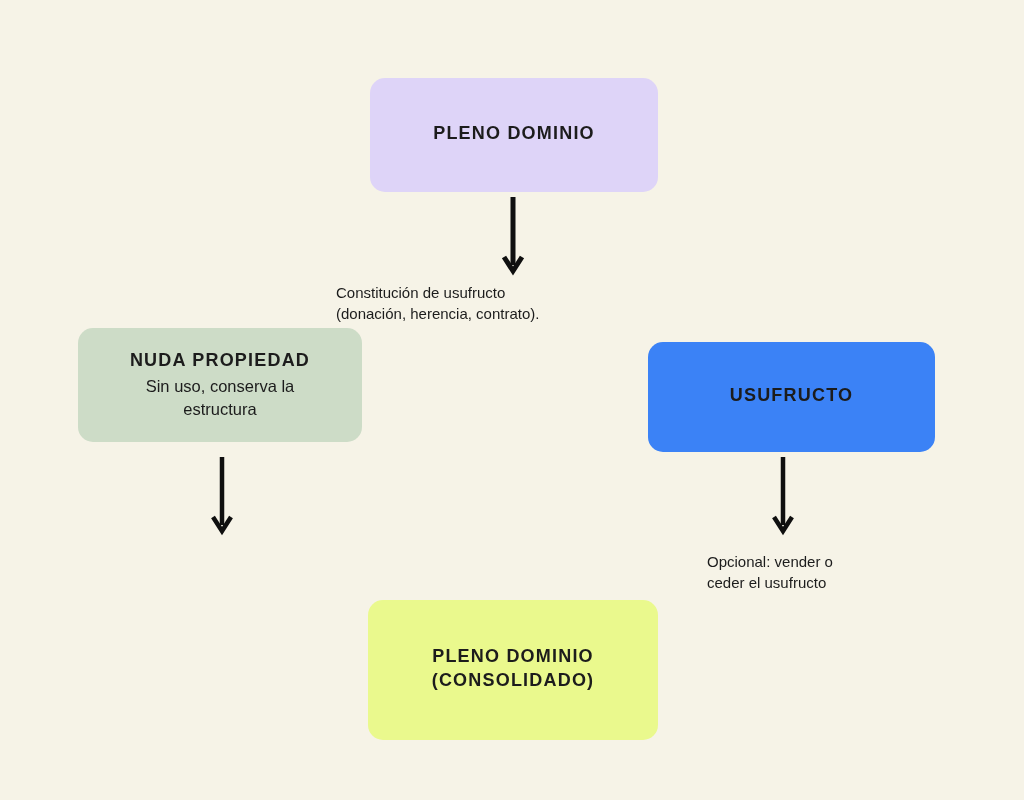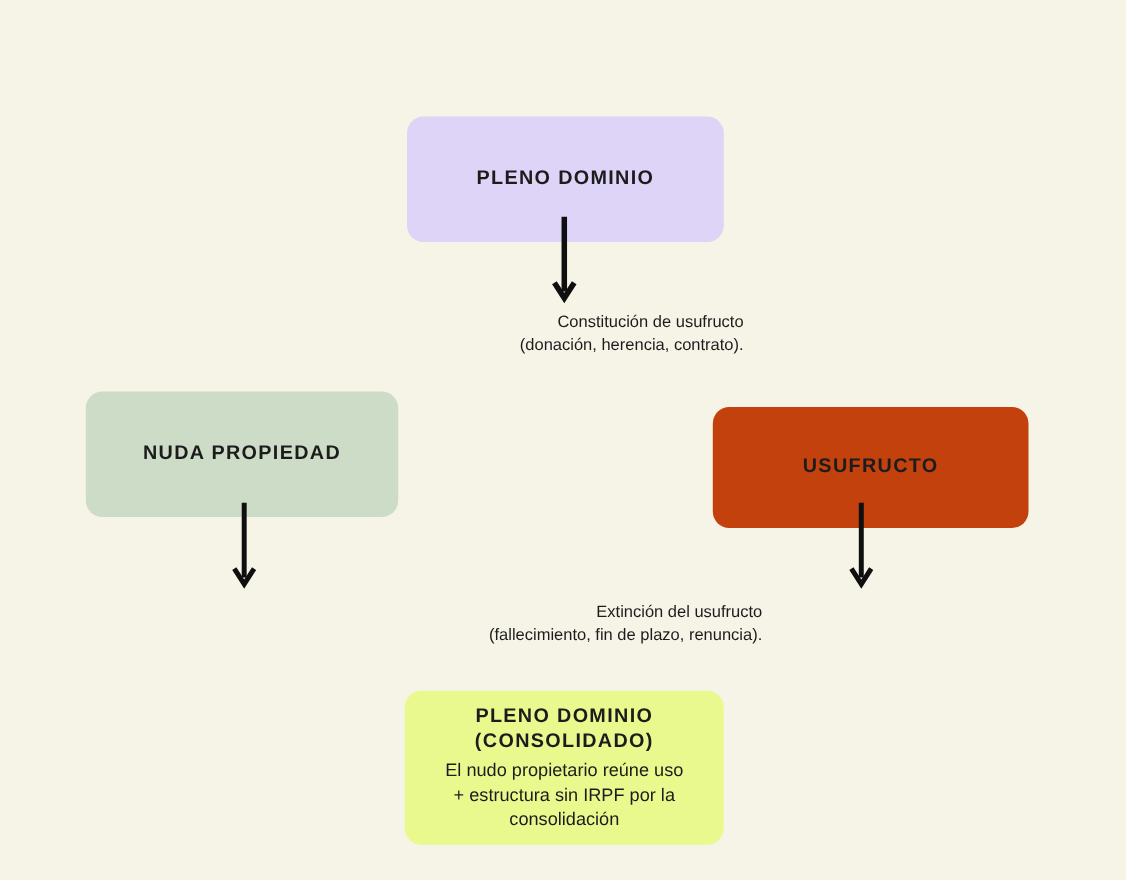--- a/index.html
+++ b/index.html
@@ -19,42 +19,41 @@
   .node {
     position: absolute;
     border-radius: 15px;
     display: flex;
     flex-direction: column;
     justify-content: center;
     align-items: center;
     text-align: center;
     box-sizing: border-box;
     padding: 8px 14px;
-    margin-top: 28px;
   }
   .node h2 {
     margin: 0 0 3px 0;
     font-size: 18px;
     font-weight: bold;
     letter-spacing: 1.2px;
     line-height: 1.3;
     white-space: pre-line;
   }
   .node p {
     margin: 0;
     font-size: 16.5px;
     line-height: 1.38;
     white-space: pre-line;
   }
   .caption {
     position: absolute;
     margin: 0;
     font-size: 15px;
     line-height: 1.4;
-    text-align: right;
+    text-align: left;
     white-space: pre-line;
   }
   .caption.left-align { text-align: left; }
   .arrow { position: absolute; }
 
   
   #node-pleno-dominio        { left: 370px; top: 78px;  width: 288px; height: 114px; }
   #node-nuda-propiedad       { left: 78px;  top: 328px; width: 284px; height: 114px; }
   #node-usufructo            { left: 648px; top: 342px; width: 287px; height: 110px; }
   #node-pleno-consolidado    { left: 368px; top: 600px; width: 290px; height: 140px; }
@@ -80,42 +79,41 @@
   <svg class="arrow" id="arrow-top" width="26" height="80" viewBox="0 0 26 80">
     <line x1="13" y1="1" x2="13" y2="69" stroke-width="5" stroke="#0f0f0f"></line>
     <path d="M4 61 L13 75 L22 61" fill="none" stroke-width="5" stroke="#0f0f0f"></path>
   </svg>
 
   <p class="caption" id="caption-constitucion">Constitución de usufructo
 (donación, herencia, contrato).</p>
 
   <section class="node" id="node-nuda-propiedad" style="background: rgb(205, 220, 199);">
     <h2>NUDA PROPIEDAD</h2>
+    <p>Sin uso, conserva la
+estructura</p>
   </section>
 
-  <section class="node" id="node-usufructo" style="background: #c2410c;">
+  <section class="node" id="node-usufructo" style="background: #3b82f6;">
     <h2>USUFRUCTO</h2>
   </section>
 
   <svg class="arrow" id="arrow-left" width="26" height="80" viewBox="0 0 26 80">
     <line x1="13" y1="1" x2="13" y2="69" stroke-width="4.5" stroke="#0f0f0f"></line>
     <path d="M4 61 L13 75 L22 61" fill="none" stroke-width="4.5" stroke="#0f0f0f"></path>
   </svg>
 
   <svg class="arrow" id="arrow-right" width="26" height="80" viewBox="0 0 26 80">
     <line x1="13" y1="1" x2="13" y2="69" stroke-width="4.5" stroke="#0f0f0f"></line>
     <path d="M4 61 L13 75 L22 61" fill="none" stroke-width="4.5" stroke="#0f0f0f"></path>
   </svg>
 
 
-  <p class="caption" id="caption-extincion">Extinción del usufructo
-(fallecimiento, fin de plazo, renuncia).</p>
 
+  <p class="caption left-align" id="caption-opcional-der">Opcional: vender o
+ceder el usufructo</p>
 
   <section class="node" id="node-pleno-consolidado" style="background: rgb(234, 249, 141);">
     <h2>PLENO DOMINIO
 (CONSOLIDADO)</h2>
-    <p>El nudo propietario reúne uso
-+ estructura sin IRPF por la
-consolidación</p>
   </section>
 
 </div>
 
 </body></html>

